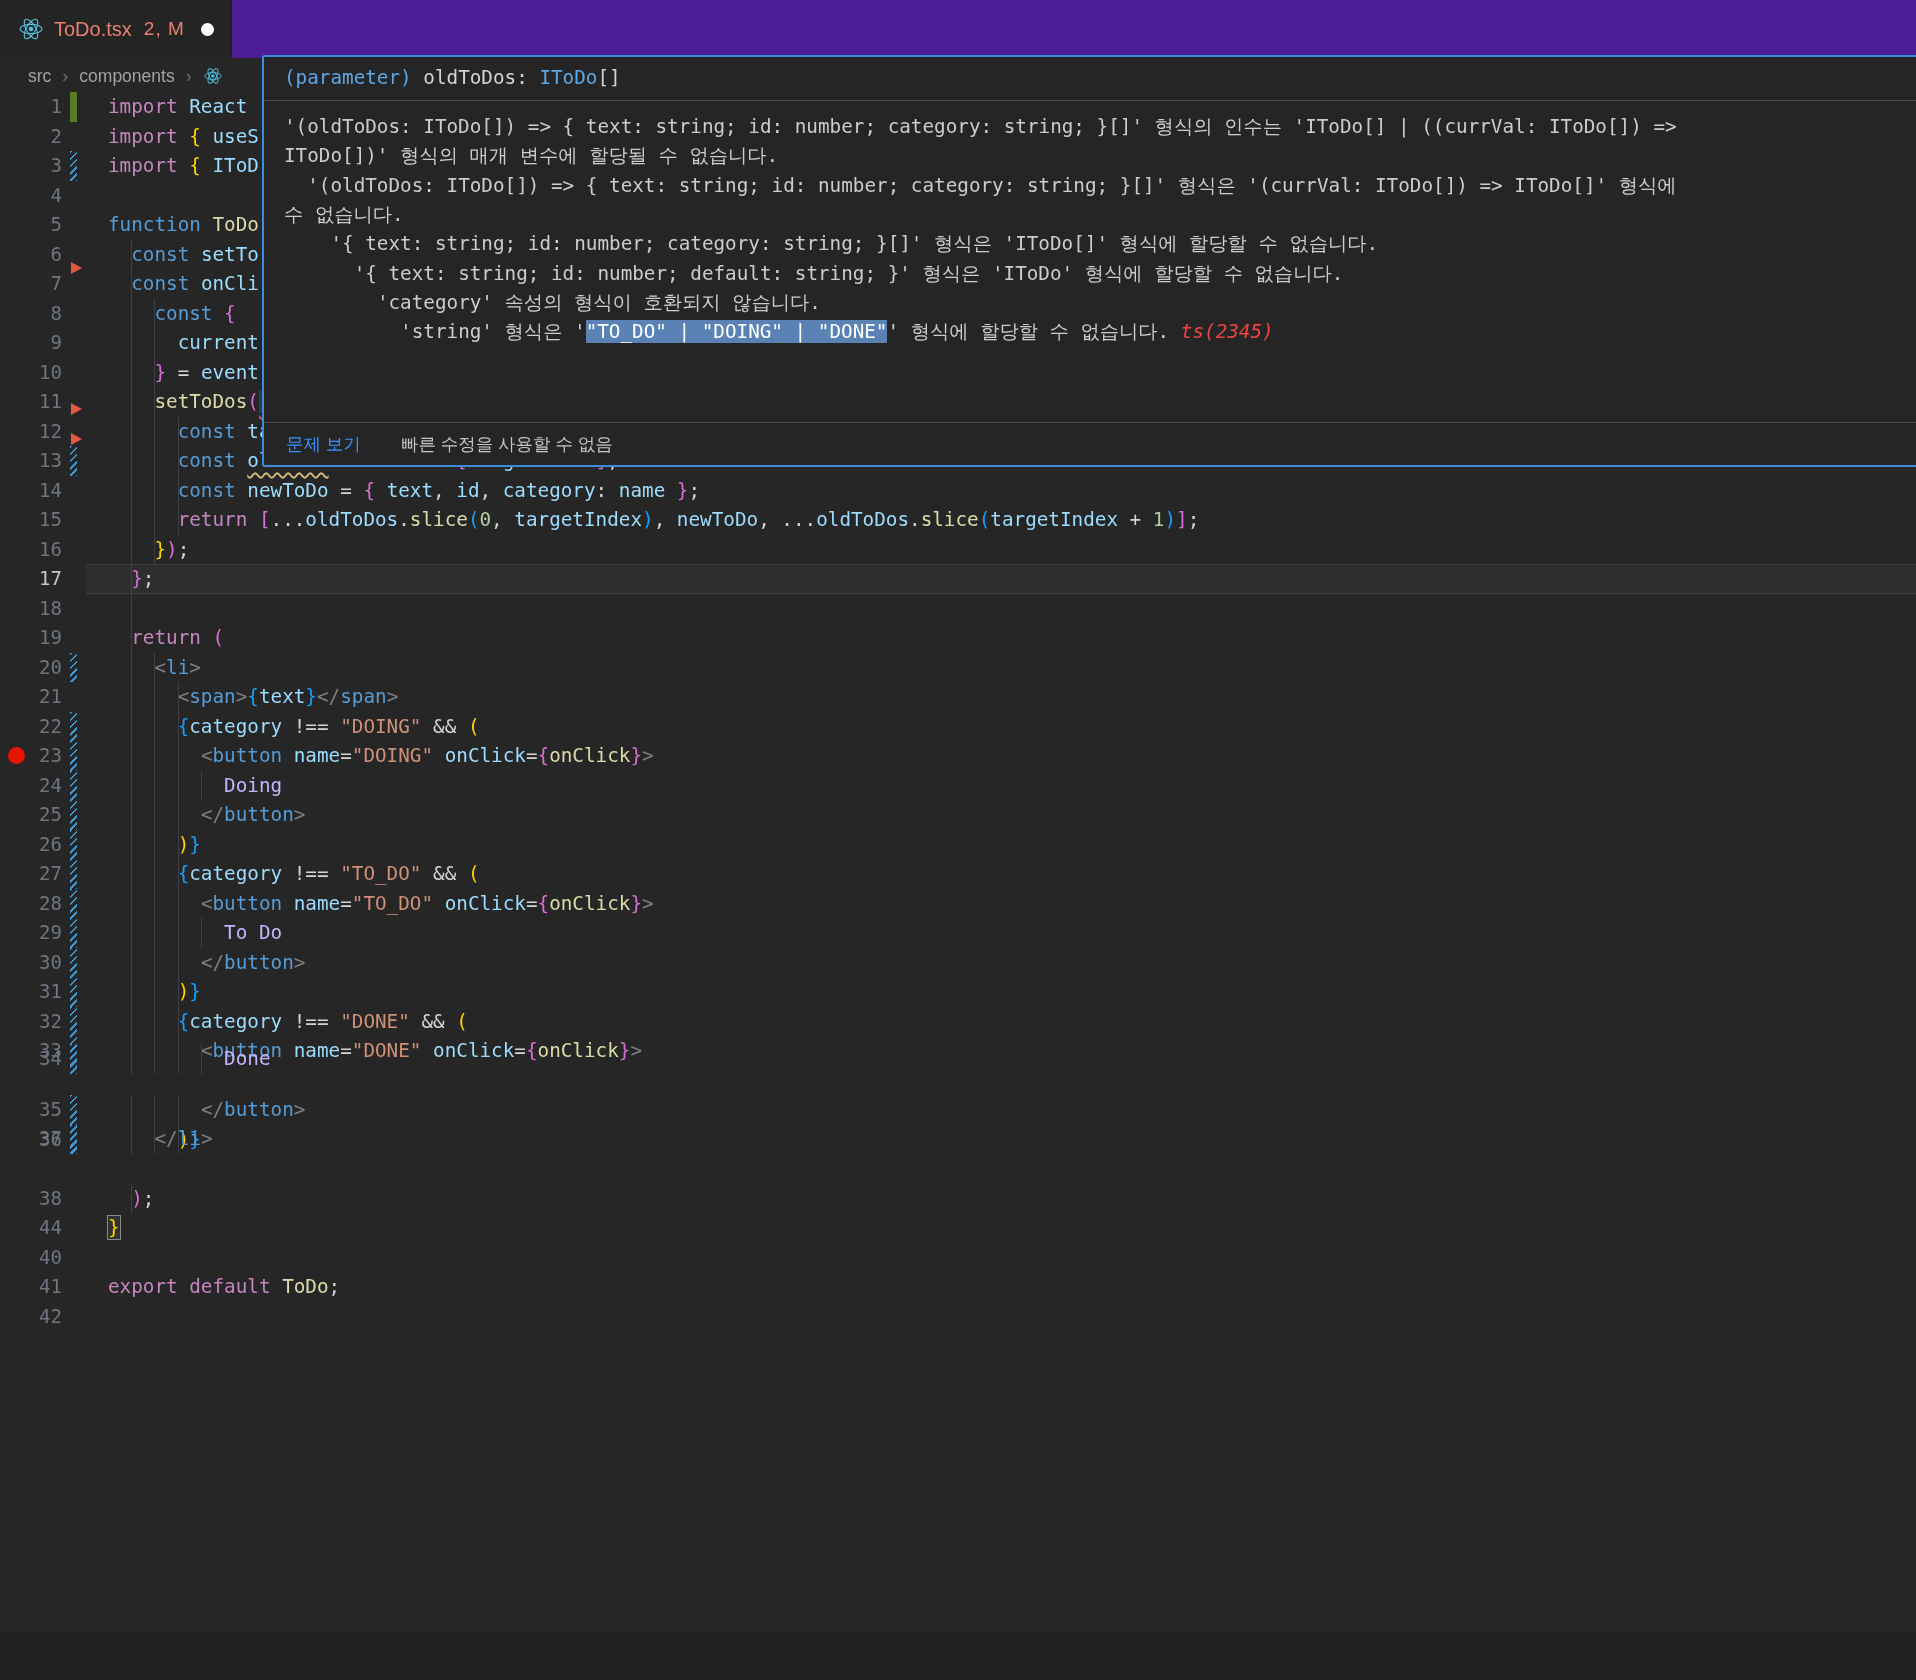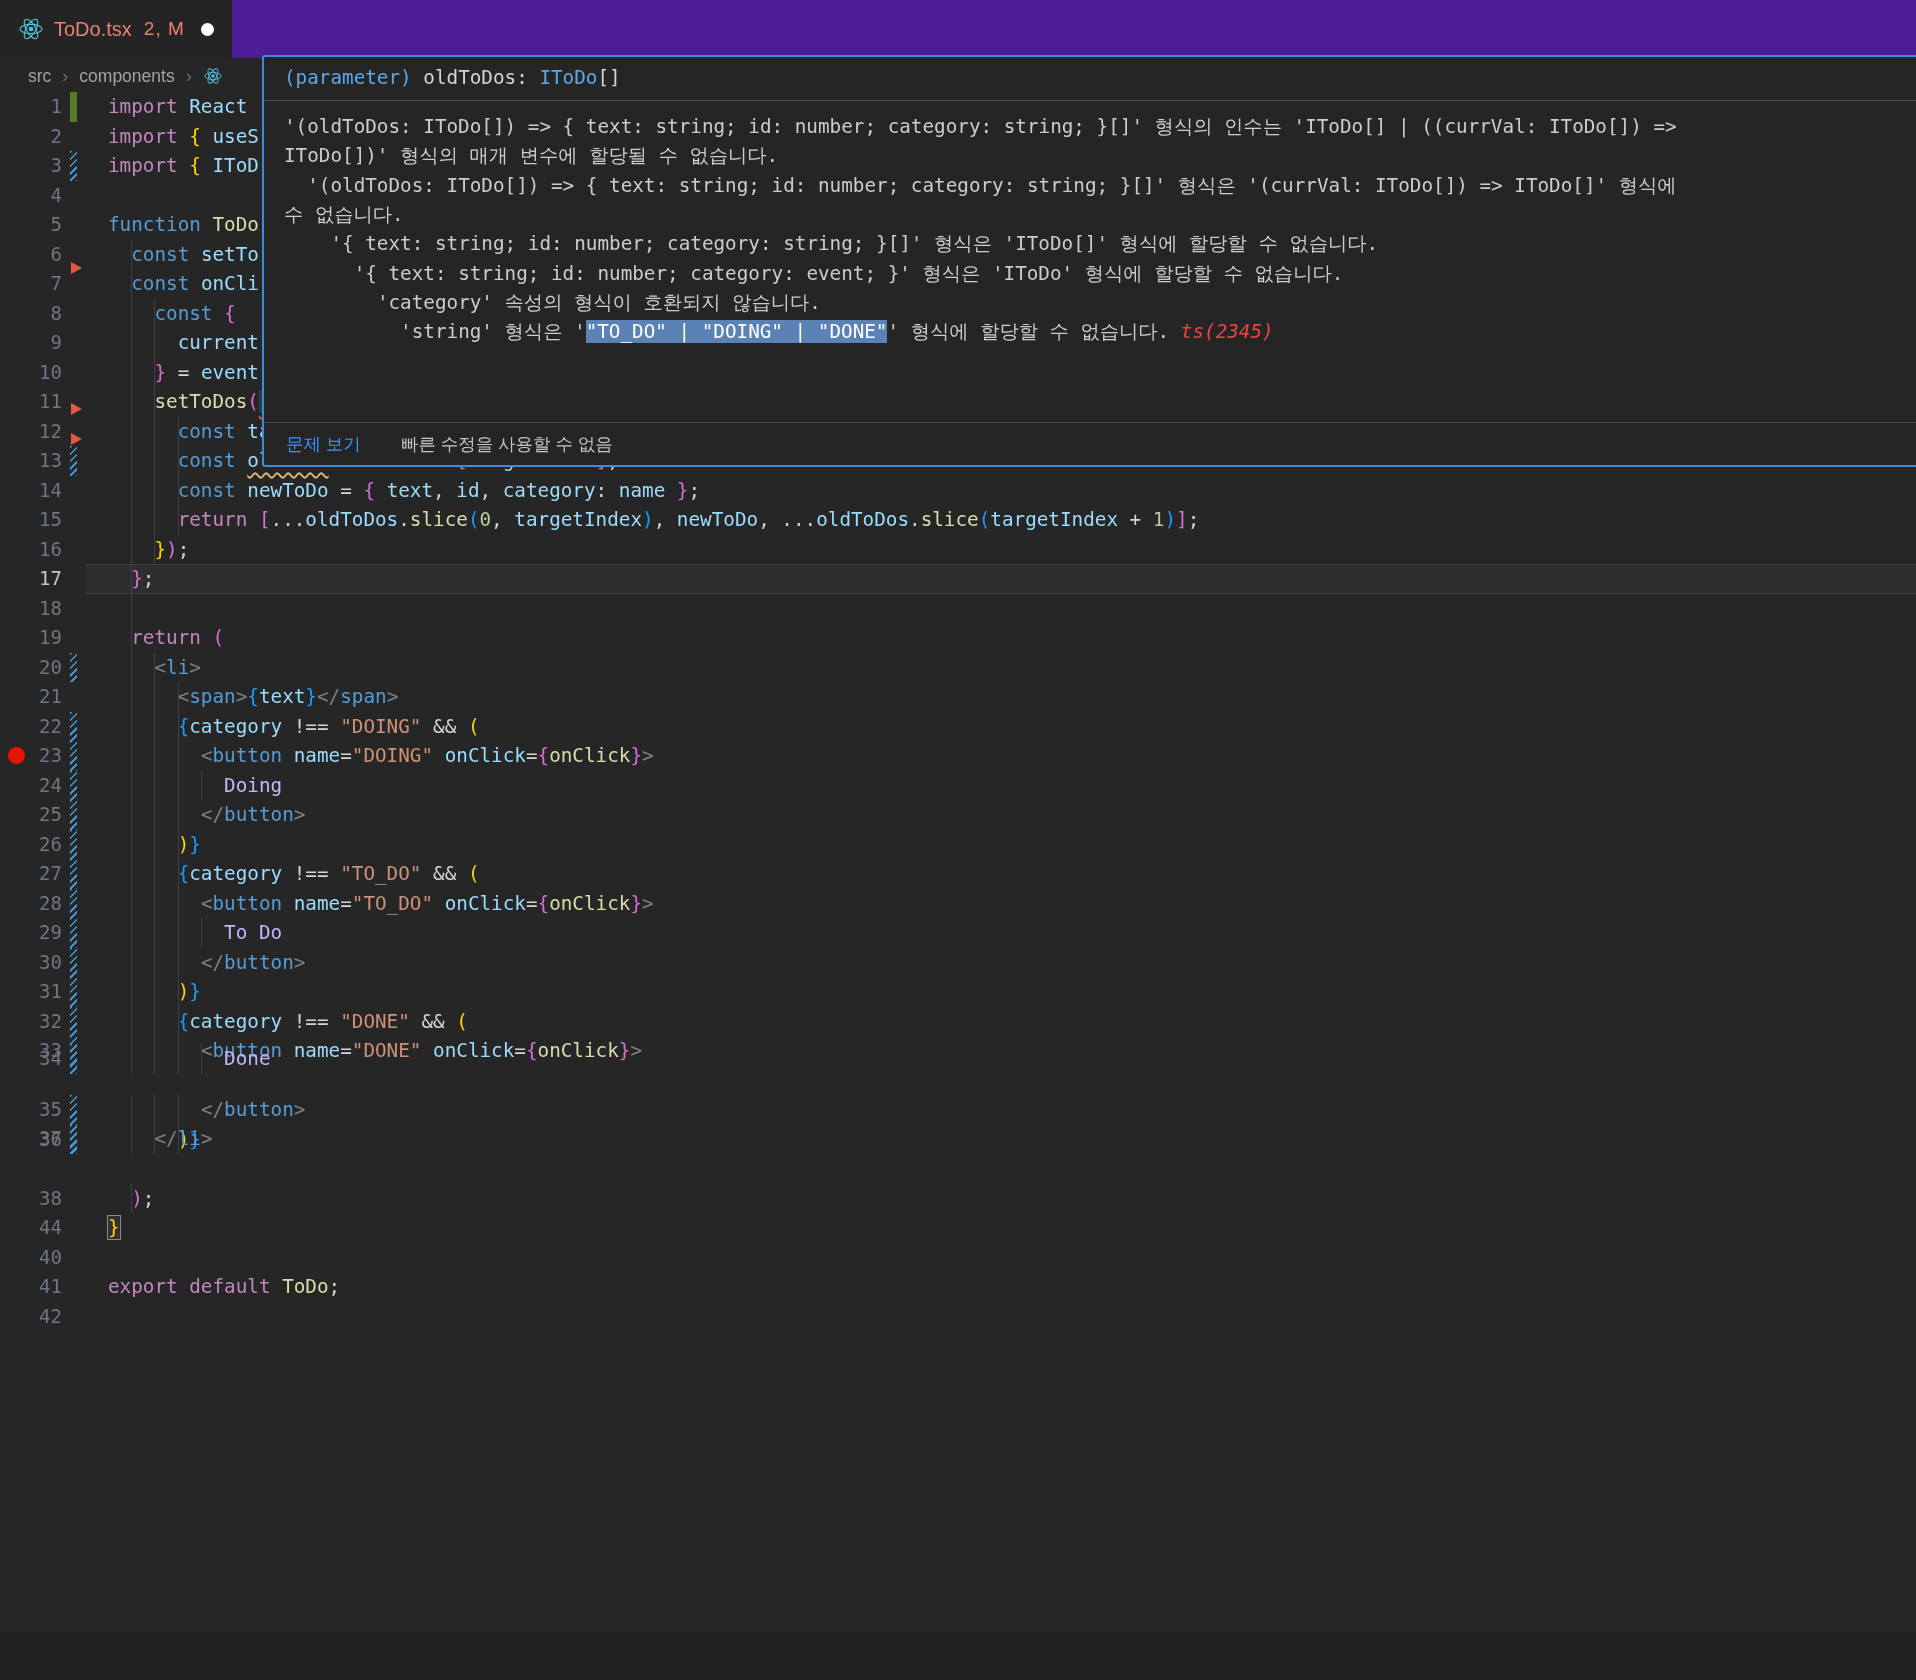--- a/index.html
+++ b/index.html
@@ -302,21 +302,21 @@
 </div>
 
 <div id="hover">
   <div id="hover-head" class="mono"><span class="hsig-b">(parameter) </span><span class="hsig-w">oldToDos: </span><span class="hsig-b">IToDo</span><span class="hsig-w">[]</span></div>
   <div id="hover-body" class="mono">
       <div class="hline"><span>'(oldToDos: IToDo[]) =&gt; { text: string; id: number; category: string; }[]' 형식의 인수는 'IToDo[] | ((currVal: IToDo[]) =&gt;</span></div>
       <div class="hline"><span>IToDo[])' 형식의 매개 변수에 할당될 수 없습니다.</span></div>
       <div class="hline">  <span>'(oldToDos: IToDo[]) =&gt; { text: string; id: number; category: string; }[]' 형식은 '(currVal: IToDo[]) =&gt; IToDo[]' 형식에</span></div>
       <div class="hline"><span>수 없습니다.</span></div>
       <div class="hline">    <span>'{ text: string; id: number; category: string; }[]' 형식은 'IToDo[]' 형식에 할당할 수 없습니다.</span></div>
-      <div class="hline">      <span>'{ text: string; id: number; category: event; }' 형식은 'IToDo' 형식에 할당할 수 없습니다.</span></div>
+      <div class="hline">      <span>'{ text: string; id: number; default: string; }' 형식은 'IToDo' 형식에 할당할 수 없습니다.</span></div>
       <div class="hline">        <span>'category' 속성의 형식이 호환되지 않습니다.</span></div>
       <div class="hline">          <span>'string' 형식은 '</span><span class="hl-sel">"TO_DO" | "DOING" | "DONE"</span><span>' 형식에 할당할 수 없습니다. </span><span class="hl-dim">ts(2345)</span></div>
     </div>
   <div id="hover-foot">
     <span id="hover-link">문제 보기</span>
     <span id="hover-nofix">빠른 수정을 사용할 수 없음</span>
   </div>
 </div>
 
 <div id="bottom-strip"></div>

